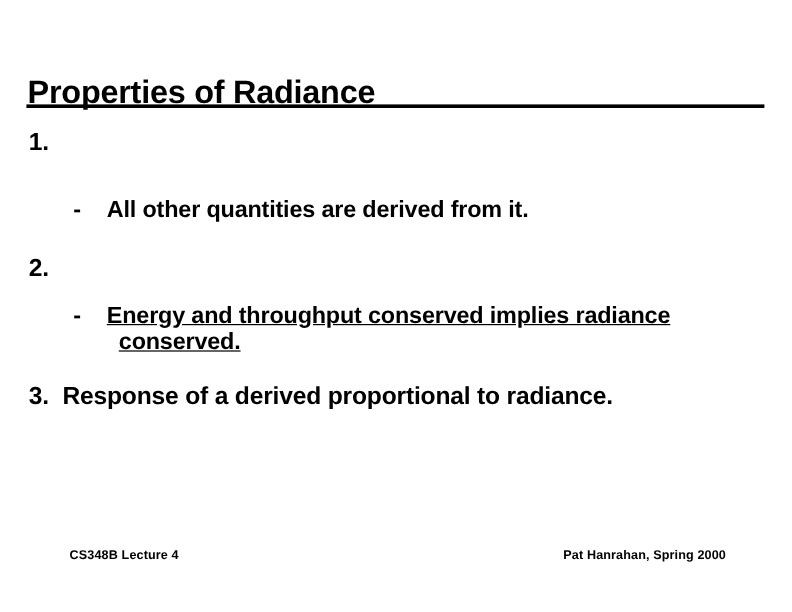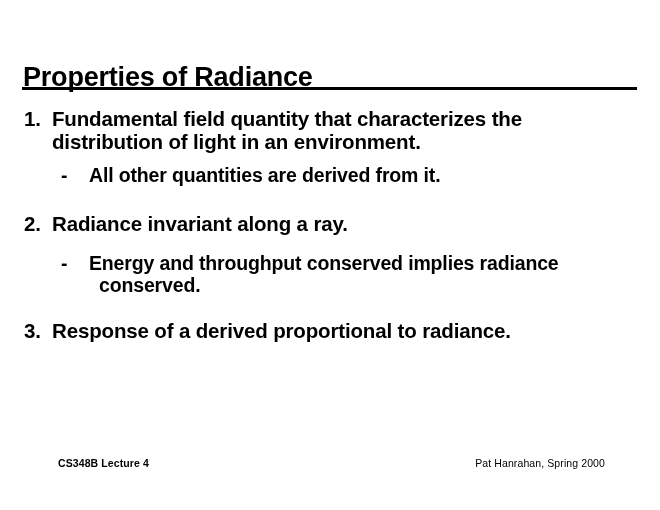--- a/index.html
+++ b/index.html
@@ -97,20 +97,21 @@
   .sub-item .item-text {
     display: block;
     max-width: 534px;
     text-indent: 0;
     margin-left: 17px;
   }
 
   .sub-item .item-text.hanging {
     padding-left: 10px;
     text-indent: -10px;
+    text-decoration: underline;
   }
 
   
   .block-1 { position: absolute; left: 0; top: 0;   width: 660px; }
   .block-1s{ position: absolute; left: 0; top: 56px; width: 660px; }
   .block-2 { position: absolute; left: 0; top: 105px; width: 660px; }
   .block-2s{ position: absolute; left: 0; top: 144px; width: 660px; }
   .block-3 { position: absolute; left: 0; top: 212px; width: 660px; }
 
   
@@ -122,56 +123,54 @@
     font-weight: bold;
     letter-spacing: 0.1px;
     margin-left: 36px;
   }
 
   .footer-right {
     position: absolute;
     right: 55px;
     top: 457px;
     font-size: 10.5px;
-    font-weight: normal;
+    font-weight: bold;
     letter-spacing: 0.1px;
     text-align: right;
     white-space: nowrap;
     margin-left: 17px;
   }
 </style>
 </head>
 <body>
 
 <div class="slide">
 
   <h1 class="slide-title">Properties of Radiance</h1>
 
   <div class="title-rule"></div>
 
   <div class="body-list">
 
     <div class="block-1">
       <div class="numbered-item">
         <span class="marker">1.</span>
-        <span class="item-text">Fundamental field quantity that characterizes the distribution of light in an environment.</span>
       </div>
     </div>
 
     <div class="block-1s">
       <div class="sub-item">
         <span class="marker">-</span>
         <span class="item-text">All other quantities are derived from it.</span>
       </div>
     </div>
 
     <div class="block-2">
       <div class="numbered-item">
         <span class="marker">2.</span>
-        <span class="item-text">Radiance invariant along a ray.</span>
       </div>
     </div>
 
     <div class="block-2s">
       <div class="sub-item">
         <span class="marker">-</span>
         <span class="item-text hanging">Energy and throughput conserved implies radiance conserved.</span>
       </div>
     </div>
 

